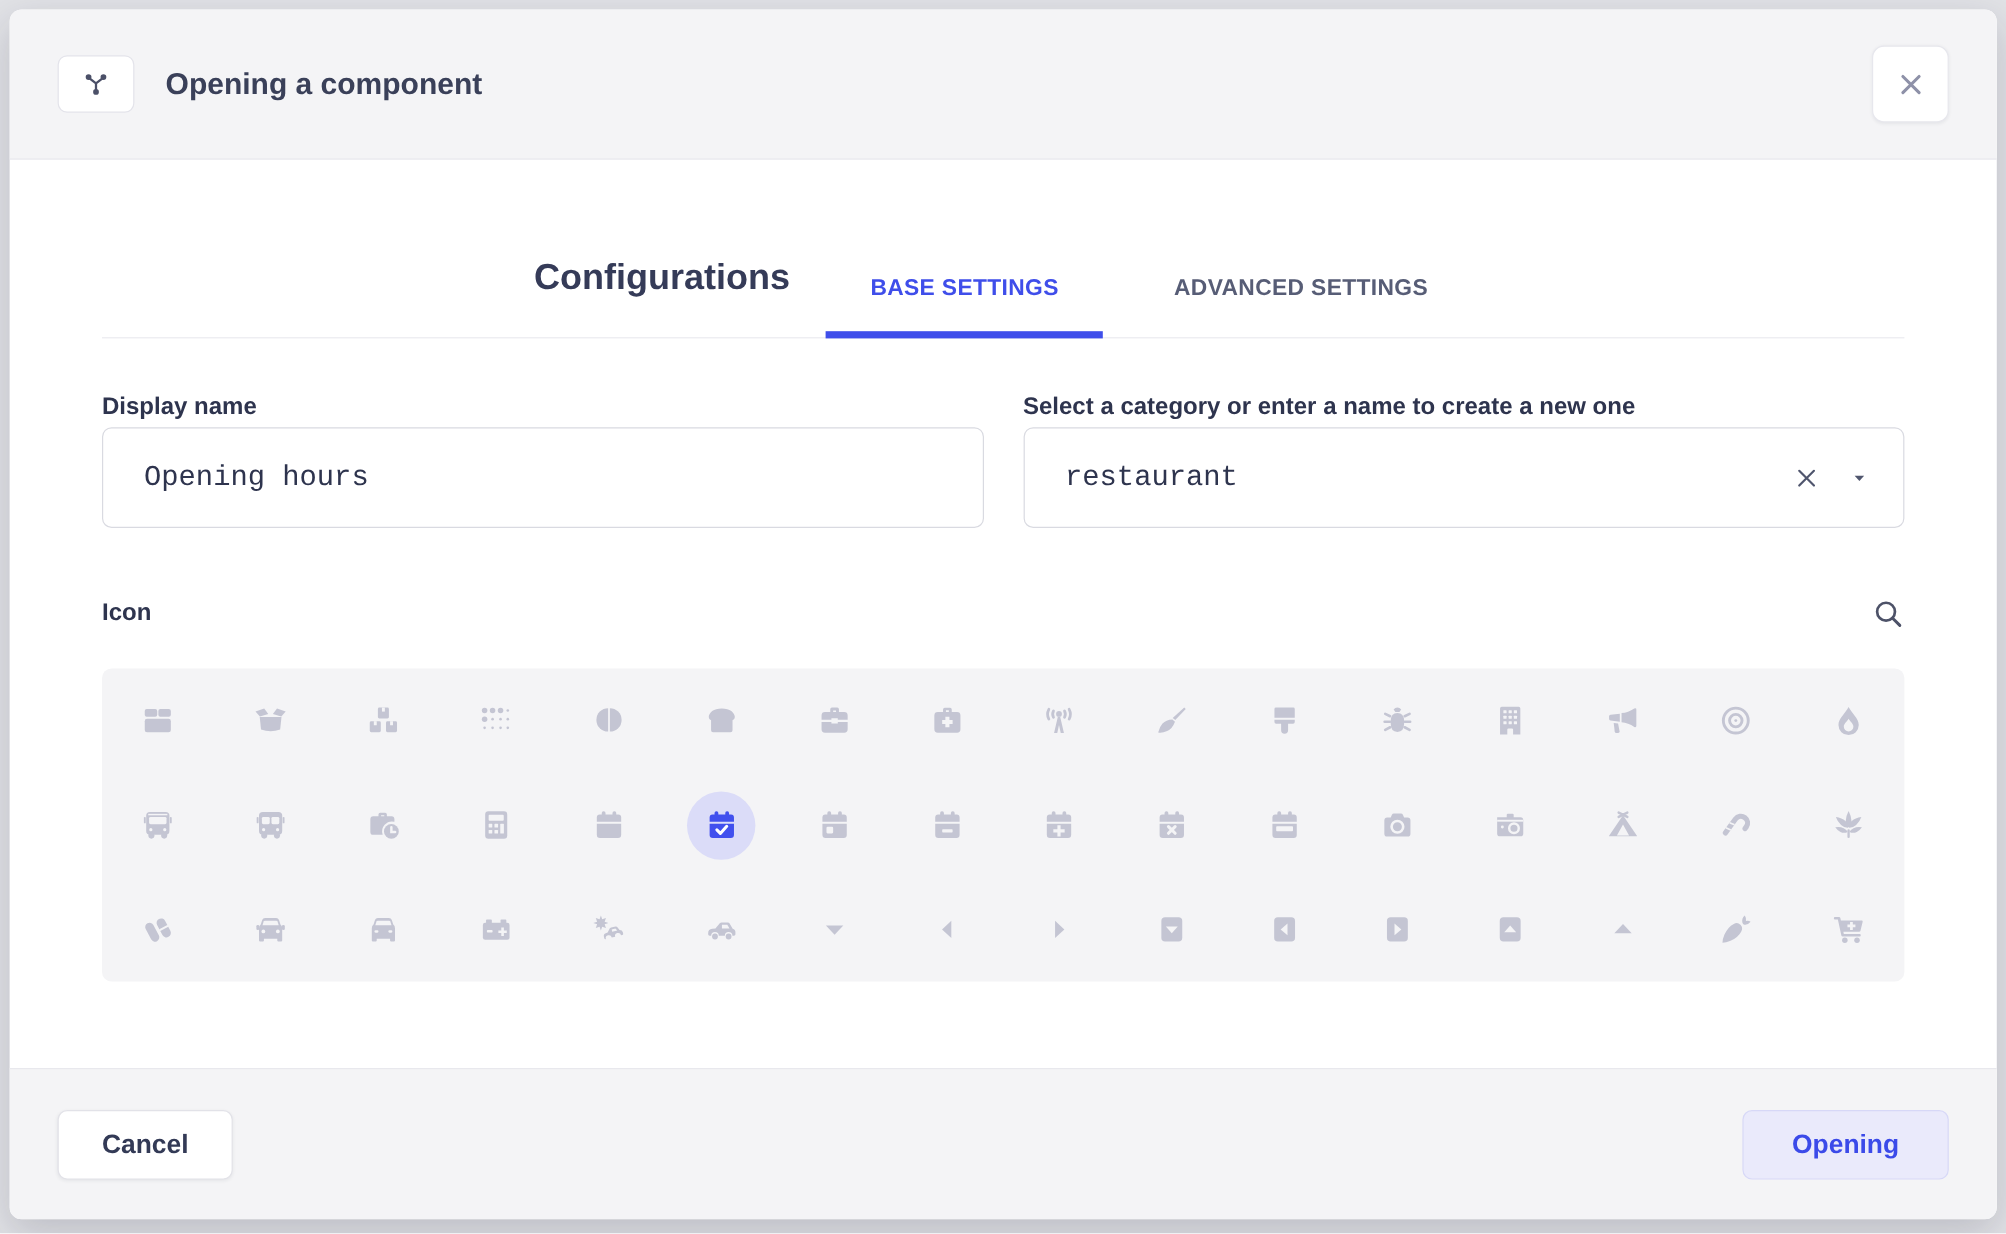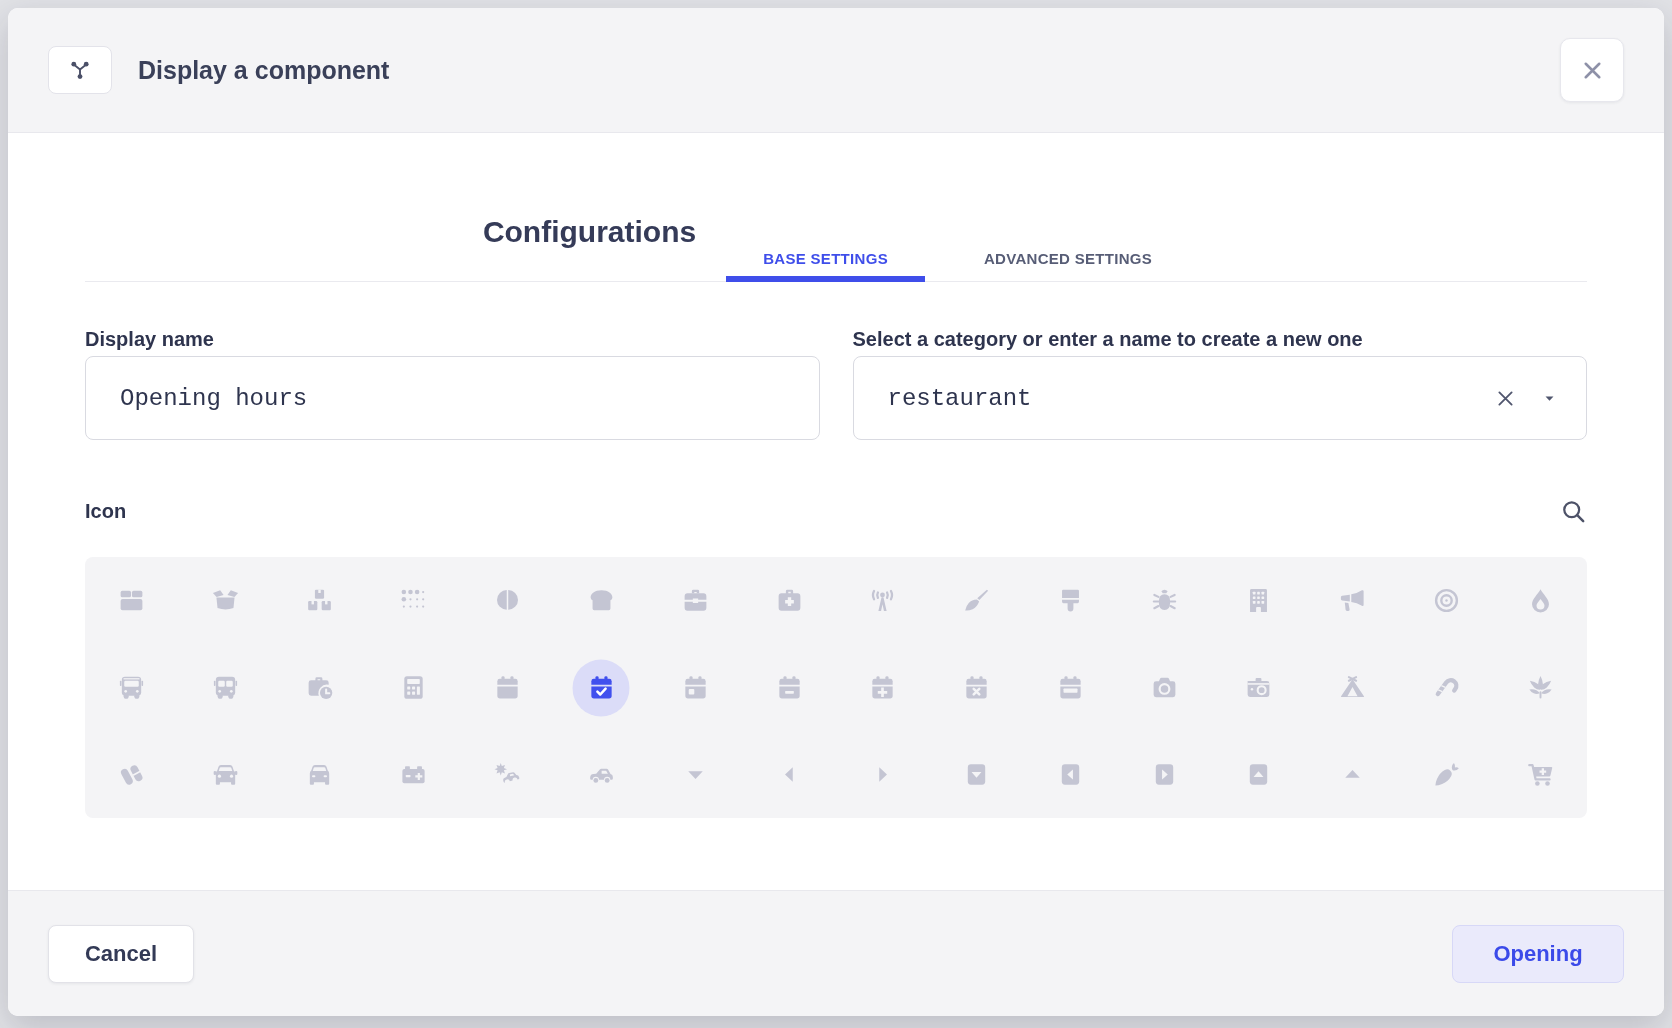--- a/index.html
+++ b/index.html
@@ -17,21 +17,21 @@
   .close-button{margin-left:auto;width:62px;height:62px;background:#fff;border:1px solid #e7e7ed;
                 border-radius:10px;display:flex;align-items:center;justify-content:center;
                 color:#8e91a8;cursor:pointer;box-shadow:0 1px 3px rgba(35,38,59,.07);}
   .close-button svg{width:27px;height:27px;}
   
   .modal-body{padding:0 77px;}
   .section-row{margin-top:80px;display:flex;justify-content:center;align-items:flex-end;
                border-bottom:1px solid #eaeaef;gap:30px;}
   .section-title{margin:0;padding-bottom:30px;font-size:30px;line-height:38px;font-weight:700;color:#353b58;}
   .tabs{display:flex;gap:22px;}
-  .tab{padding:0 37px 9px;font-size:15px;font-weight:700;letter-spacing:.3px;color:#575d76;
+  .tab{padding:0 37px 24px;font-size:19px;font-weight:700;letter-spacing:.3px;color:#575d76;
        border-bottom:6px solid transparent;margin-bottom:-1px;cursor:pointer;white-space:nowrap;}
   .tab.active{color:#3f4eea;border-bottom-color:#3f4eea;}
   .fields-row{display:flex;gap:33px;margin-top:46px;}
   .field{flex:1;min-width:0;}
   .field-label{font-size:20px;font-weight:700;color:#2e344e;margin-bottom:5px;}
   .text-box{height:84px;border:1px solid #d9dae1;border-radius:8px;background:#fff;
             display:flex;align-items:center;padding:0 28px 0 32px;box-sizing:border-box;}
   .text-box input{flex:1;border:none;outline:none;background:transparent;min-width:0;
                   font-family:Liberation Mono, monospace;font-size:24px;color:#2e344e;}
   .box-icons{display:flex;align-items:center;gap:24px;color:#50566e;}
@@ -70,21 +70,21 @@
       <div class="header-icon-box">
         <svg viewBox="0 0 24 24">
           <g stroke="currentColor" stroke-width="1.9" fill="none">
             <path d="M12 11.5 L5.8 6.6 M12 11.5 L18.2 6.6 M12 11.5 L12 18.4"></path>
           </g>
           <circle cx="5.8" cy="6.2" r="2.4" fill="currentColor"></circle>
           <circle cx="18.2" cy="6.2" r="2.4" fill="currentColor"></circle>
           <circle cx="12" cy="18.6" r="2.4" fill="currentColor"></circle>
         </svg>
       </div>
-      <div class="modal-title">Display a component</div>
+      <div class="modal-title">Opening a component</div>
       <div class="close-button">
         <svg viewBox="0 0 24 24">
           <path d="M6 6 L18 18 M18 6 L6 18" stroke="currentColor" stroke-width="2.3" stroke-linecap="round" fill="none"></path>
         </svg>
       </div>
     </div>
 
     <div class="modal-body">
       <div class="section-row">
         <h2 class="section-title">Configurations</h2>

